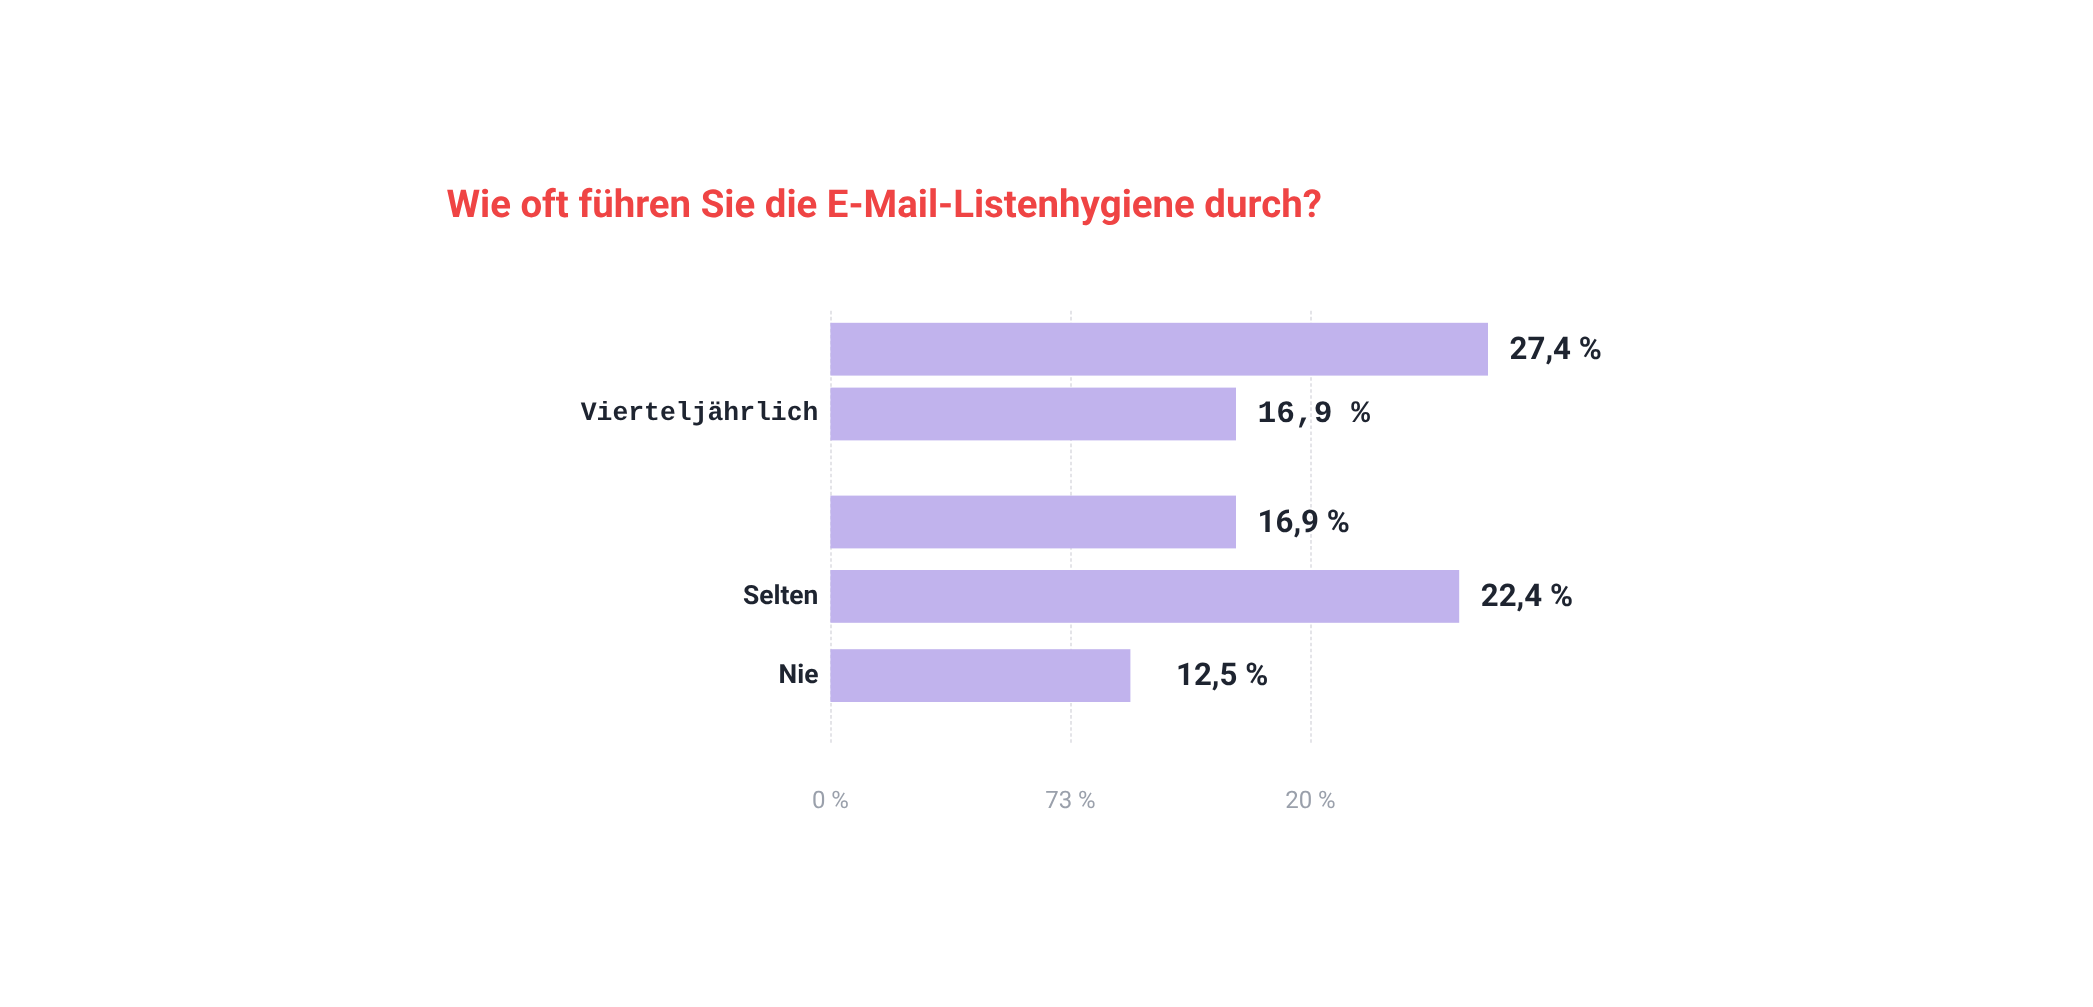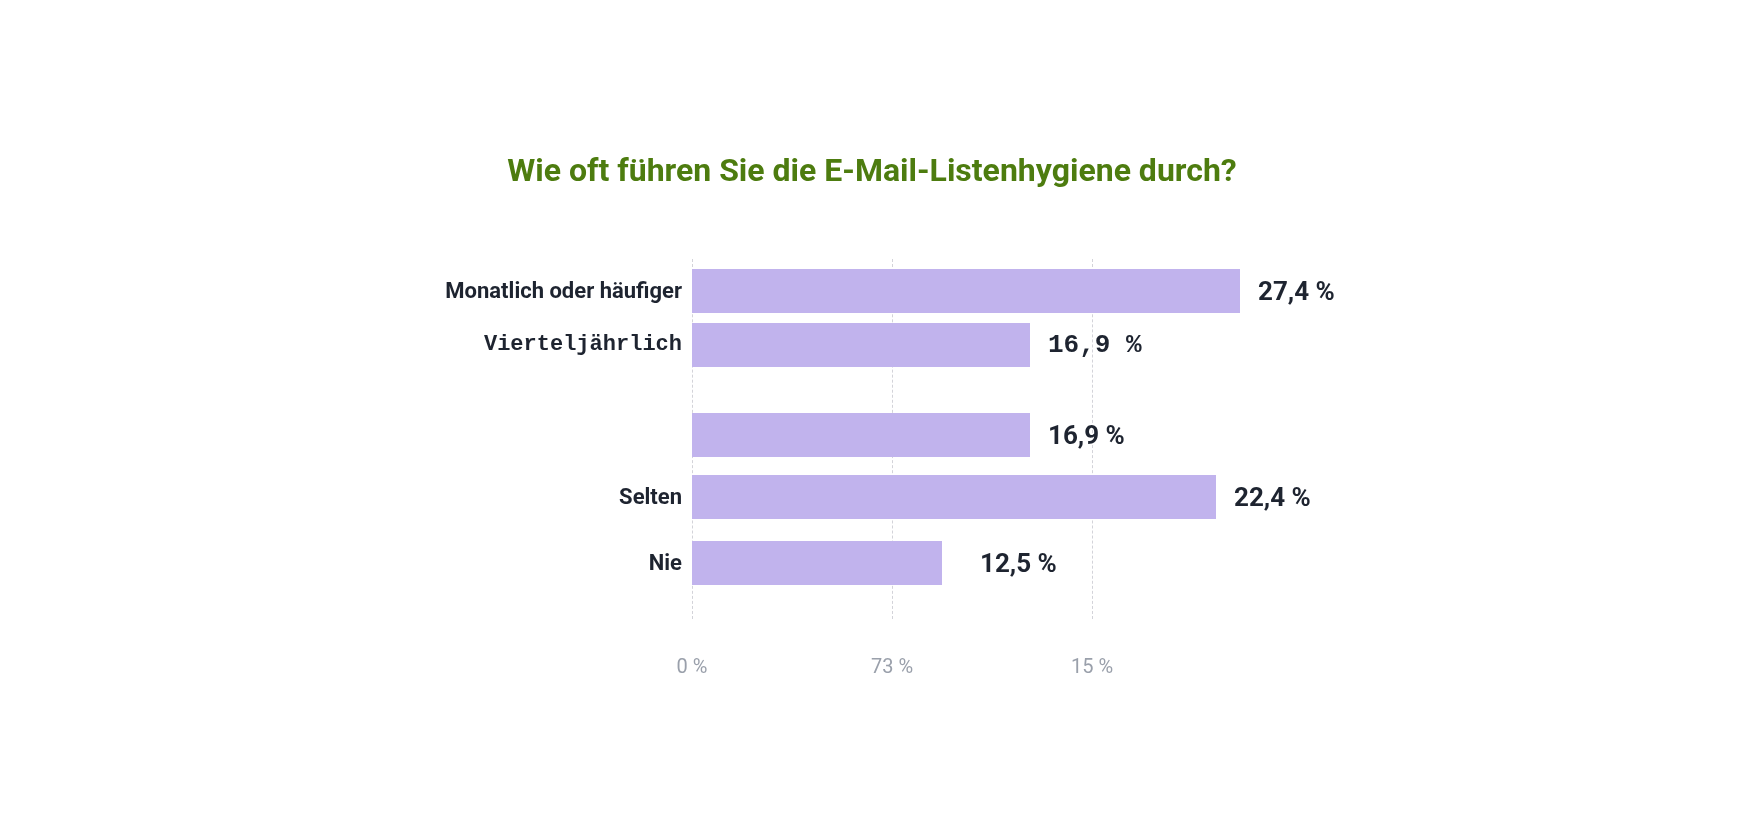--- a/index.html
+++ b/index.html
@@ -7,22 +7,21 @@
   .chart-wrap {
     position: absolute;
     left: 50%;
     top: 50%;
     transform: translate(-50%, -50%);
     width: 1000px;
   }
   .title {
     font-size: 32px;
     font-weight: 700;
-    color: #4d7c0f;
-    text-align: center;
+    color: #ef4444;
     margin-bottom: 70px;
   }
   .plot {
     position: relative;
     width: 100%;
     height: 430px;
   }
   .plot-area {
     position: absolute;
     left: 320px;
@@ -81,21 +80,20 @@
 <div class="chart-wrap">
   <h1 class="title">Wie oft führen Sie die E-Mail-Listenhygiene durch?</h1>
   <div class="plot">
     <div class="plot-area" id="plot-area">
         <div class="gridline" style="left: 0px;"></div>
         <div class="gridline" style="left: 200px;"></div>
         <div class="gridline" style="left: 400px;"></div>
       </div>
     <div id="rows">
         <div class="row" style="top: 10px;">
-          <div class="cat-label">Monatlich oder häufiger</div>
           <div class="bar" style="width: 548px; background: rgb(193, 179, 237);"></div>
           <div class="val-label" style="left: 886px;">27,4 %</div>
         </div>
         <div class="row" style="top: 64px; font-family: Liberation Mono, monospace;">
           <div class="cat-label">Vierteljährlich</div>
           <div class="bar" style="width: 338px; background: rgb(193, 179, 237);"></div>
           <div class="val-label" style="left: 676px;">16,9 %</div>
         </div>
         <div class="row" style="top: 154px;">
           <div class="bar" style="width: 338px; background: rgb(193, 179, 237);"></div>
@@ -108,16 +106,16 @@
         </div>
         <div class="row" style="top: 282px;">
           <div class="cat-label">Nie</div>
           <div class="bar" style="width: 250px; background: rgb(193, 179, 237);"></div>
           <div class="val-label" style="left: 588px; margin-left: 20px;">12,5 %</div>
         </div>
       </div>
     <div id="ticks">
         <div class="tick-label" style="left: 320px;">0 %</div>
         <div class="tick-label" style="left: 520px;">73 %</div>
-        <div class="tick-label" style="left: 720px;">15 %</div>
+        <div class="tick-label" style="left: 720px;">20 %</div>
       </div>
   </div>
 </div>
 
 </body></html>

